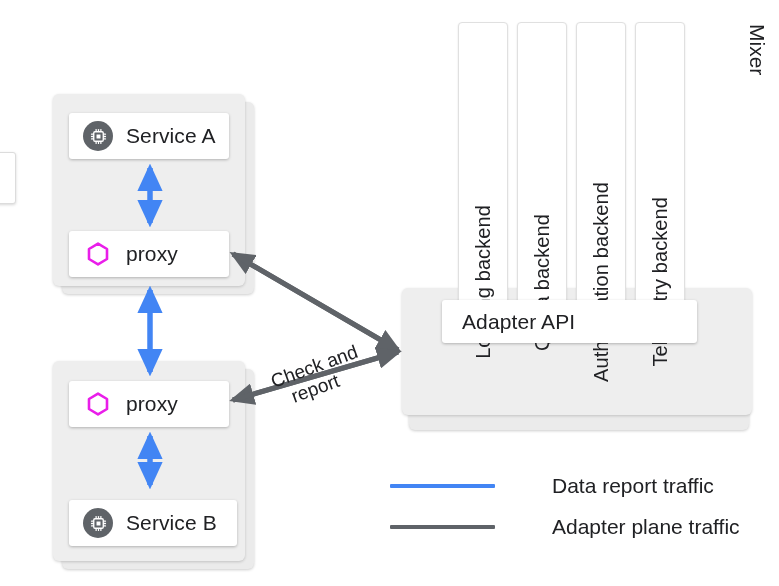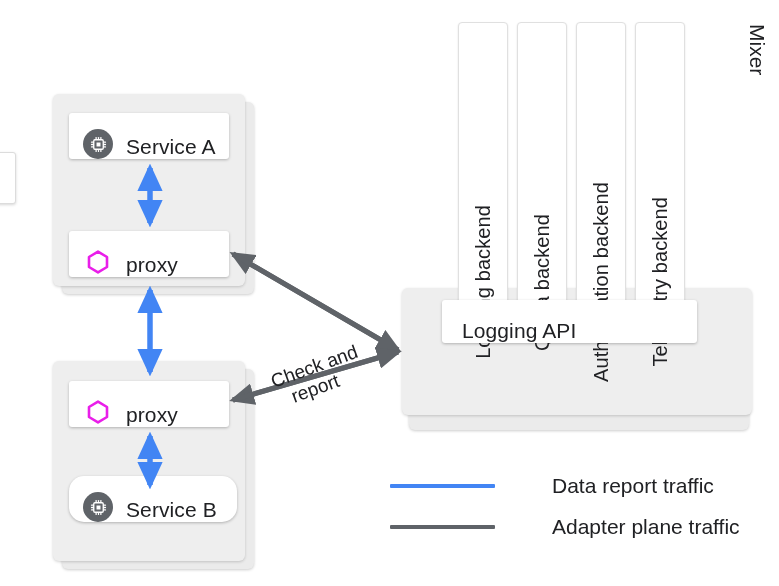--- a/index.html
+++ b/index.html
@@ -33,21 +33,21 @@
     background: #eeeeee;
     box-shadow: 0 1px 3px rgba(0,0,0,0.18);
   }
 
   .white-box {
     position: absolute;
     background: #ffffff;
     border-radius: 3px;
     box-shadow: 0 1px 3px rgba(0,0,0,0.26);
     display: flex;
-    align-items: flex-end;
+    align-items: center;
   }
 
   .box-label {
     font-size: 21px;
     color: #202124;
     letter-spacing: 0.1px;
     white-space: nowrap;
   }
 
   
@@ -208,21 +208,21 @@
 
   <div class="white-box" style="left:69px; top:381px; width:160px; height:46px;">
     <span class="hex-icon">
       <svg width="28" height="28" viewBox="0 0 28 28" aria-hidden="true">
         <polygon points="14,3.6 23,9 23,19 14,24.4 5,19 5,9" fill="none" stroke="#E91EE9" stroke-width="2.6" stroke-linejoin="round"></polygon>
       </svg>
     </span>
     <span class="box-label">proxy</span>
   </div>
 
-  <div class="white-box" style="left:69px; top:476px; width:168px; height:46px;border-radius:15px;">
+  <div class="white-box" style="left:69px; top:500px; width:168px; height:46px;">
     <span class="svc-icon">
       <svg width="19" height="19" viewBox="0 0 24 24" aria-hidden="true">
         <rect x="6" y="6" width="12" height="12" rx="1.5" fill="none" stroke="#ffffff" stroke-width="1.7"></rect>
         <rect x="9.5" y="9.5" width="5" height="5" fill="#ffffff"></rect>
         <g stroke="#ffffff" stroke-width="1.6" stroke-linecap="round">
           <line x1="9" y1="3.2" x2="9" y2="5.6"></line>
           <line x1="12" y1="3.2" x2="12" y2="5.6"></line>
           <line x1="15" y1="3.2" x2="15" y2="5.6"></line>
           <line x1="9" y1="18.4" x2="9" y2="20.8"></line>
           <line x1="12" y1="18.4" x2="12" y2="20.8"></line>
@@ -261,21 +261,21 @@
     </div>
   </div>
 
   <div class="backend-box" style="left:635px; top:22px; width:48px; height:281px;">
     <div class="vert-wrap">
       <span class="vert-text">Telemetry backend</span>
     </div>
   </div>
 
   <div class="white-box" style="left:442px; top:300px; width:255px; height:43px;">
-    <span class="box-label" style="margin-left:20px;">Logging API</span>
+    <span class="box-label" style="margin-left:20px;">Adapter API</span>
   </div>
 
   <svg class="overlay">
     <defs>
       <marker id="blueHead" markerWidth="5" markerHeight="4.6" refX="4.2" refY="2.3" orient="auto">
         <path d="M0,0 L5,2.3 L0,4.6 Z" fill="#4285F4"></path>
       </marker>
       <marker id="blueTail" markerWidth="5" markerHeight="4.6" refX="0.8" refY="2.3" orient="auto">
         <path d="M5,0 L0,2.3 L5,4.6 Z" fill="#4285F4"></path>
       </marker>

